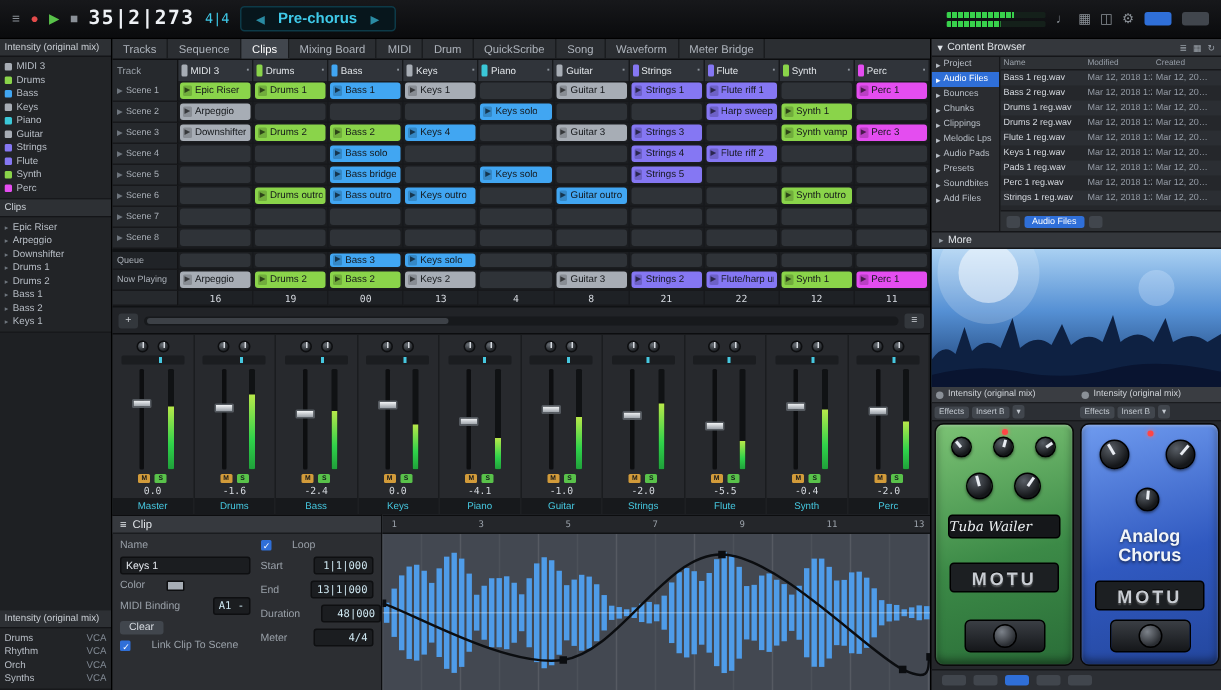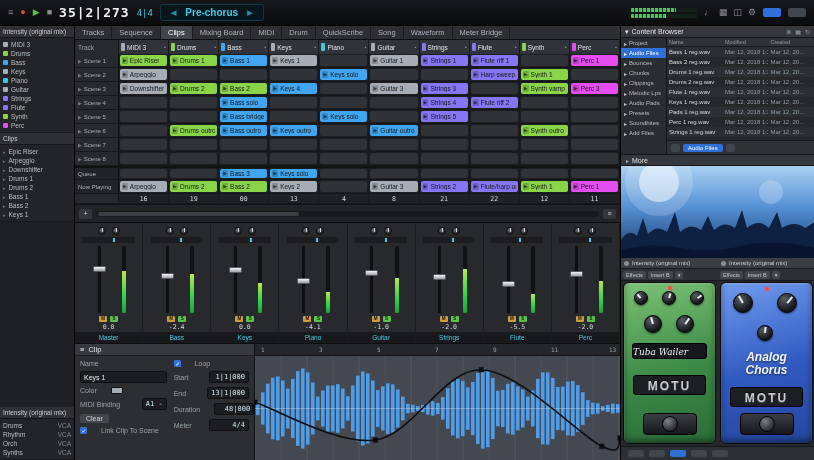--- a/index.html
+++ b/index.html
@@ -37,21 +37,21 @@
 .tab.active{background:#41464d;color:#fff;}
 .tabspacer{flex:1;}
 
 
 .grid{position:absolute;top:14px;left:0;right:0;height:182px;background:#1b1d20;}
 .gridhead{display:flex;height:14px;}
 .corner{width:44px;flex:none;background:#26292d;border-right:1px solid #121315;font-size:6.5px;color:#9aa1a9;display:flex;align-items:center;padding:0 3px;}
 .colhead{flex:1;background:#30343a;border-right:1px solid #17191c;display:flex;align-items:center;gap:2px;padding:0 2px;font-size:6.5px;color:#e2e6ea;overflow:hidden;white-space:nowrap;}
 .colhead .dot{width:4px;height:8px;border-radius:1px;flex:none;}
 .colhead .hs{margin-left:auto;color:#8f969e;font-size:5px;}
-.grow{display:flex;height:14px;}
+.grow{display:flex;height:14px;justify-content:flex-end;}
 .rowlab{width:44px;flex:none;background:#26292d;border-right:1px solid #121315;border-bottom:1px solid #17181b;font-size:6px;color:#aab0b8;display:flex;align-items:center;gap:2px;padding:0 3px;overflow:hidden;white-space:nowrap;}
 .rowlab .tri{color:#6f767e;font-size:5px;}
 .cell{flex:1;border-right:1px solid #17191c;border-bottom:1px solid #17181b;padding:1px;overflow:hidden;}
 .slot{width:100%;height:100%;background:#2f3338;border-radius:2px;}
 .clip{width:100%;height:100%;border-radius:2px;display:flex;align-items:center;gap:2px;padding:0 2px;overflow:hidden;}
 .clip .play{font-size:5px;color:rgba(0,0,0,0.6);background:rgba(0,0,0,0.18);border-radius:1px;padding:0 1px;flex:none;line-height:1.4;}
 .clip .clabel{font-size:6.5px;color:#14171a;white-space:nowrap;overflow:hidden;}
 .gsep{height:2px;background:#101214;}
 .gqueue{height:12px;}
 .gqueue .rowlab,.gnow .rowlab{background:#202327;}
@@ -130,21 +130,21 @@
 .pw-close{width:5px;height:5px;border-radius:50%;background:#8a9097;flex:none;}
 .pw-tools{height:12px;background:#2c2f34;display:flex;align-items:center;gap:2px;padding:0 2px;border-bottom:1px solid #17181b;overflow:hidden;}
 .pw-chip{background:#41464d;color:#c3c9d0;font-size:5.5px;border-radius:2px;padding:1px 3px;white-space:nowrap;}
 .pedal{position:absolute;top:24px;left:2px;right:2px;bottom:2px;border-radius:6px;border:1px solid #0a0a0a;box-shadow:inset 0 1px 2px rgba(255,255,255,0.3),inset 0 -3px 6px rgba(0,0,0,0.45);}
 .pedal.green{background:linear-gradient(165deg,#7cc375,#3c8a47 55%,#2a6d38);}
 .pedal.blue{background:linear-gradient(165deg,#6f9bef,#3059c0 55%,#24479e);}
 .pknob{position:absolute;border-radius:50%;background:radial-gradient(circle at 35% 28%,#585e66,#15171a 68%);border:1px solid #000;box-shadow:0 1px 2px rgba(0,0,0,0.5);}
 .pknob i{position:absolute;left:50%;top:6%;width:2px;height:42%;background:#e8ecf2;transform-origin:50% 110%;margin-left:-1px;display:block;}
 .nameplate{position:absolute;left:8px;right:8px;background:#15171a;border-radius:3px;color:#eef1f4;text-align:left;border:1px solid #000;overflow:hidden;}
 .nameplate.script{font-family:"DejaVu Serif",serif;font-style:italic;font-size:9px;line-height:16px;}
-.bigname{position:absolute;left:4px;right:4px;text-align:center;color:#f2f5f8;font-weight:bold;font-style:italic;font-size:12px;line-height:13px;text-shadow:0 1px 2px rgba(0,0,0,0.55);}
+.bigname{position:absolute;left:4px;right:4px;text-align:center;color:#f2f5f8;font-weight:bold;font-size:12px;line-height:13px;text-shadow:0 1px 2px rgba(0,0,0,0.55);}
 .motu{position:absolute;left:9px;right:9px;background:#1c1f22;border:1px solid #000;border-radius:3px;text-align:center;color:#c8ccd2;font-weight:bold;letter-spacing:2px;font-size:12px;text-shadow:0 -1px 0 #000,0 1px 1px rgba(255,255,255,0.25);}
 .fsw{position:absolute;left:50%;transform:translateX(-50%);width:54px;height:22px;background:linear-gradient(#3a3e44,#15171a);border-radius:4px;border:1px solid #000;}
 .fsw::after{content:"";position:absolute;left:50%;top:50%;transform:translate(-50%,-50%);width:14px;height:14px;border-radius:50%;background:radial-gradient(circle at 35% 30%,#7c828a,#2b2e33 70%);border:1px solid #000;}
 .led{position:absolute;width:4px;height:4px;border-radius:50%;background:#ff4545;box-shadow:0 0 3px #ff6a6a;}
 .plugfoot{position:absolute;left:0;right:0;bottom:0;height:14px;background:#2c2f34;border-top:1px solid #151619;display:flex;align-items:center;gap:5px;padding:0 7px;}
 .pf-chip{width:16px;height:7px;border-radius:2px;background:#41464d;}
 .pf-chip.blue{background:#2f6fd8;}
 </style>
 </head>
 <body>
@@ -874,20 +874,42 @@
           </div>
     <div class="db">0.0</div>
     <div class="sname">Master</div>
   </div>
   <div class="strip">
     <div class="knobrow">
             <span class="mknob"></span>
             <span class="mknob"></span>
           </div>
     <div class="pan">
+            <i style="left:58%"></i>
+          </div>
+    <div class="fzone">
+      <span class="ftrack"></span>
+      <span class="fcap" style="bottom:56%"></span>
+      <span class="mtrack">
+              <i style="height:74%"></i>
+            </span>
+    </div>
+    <div class="msrow">
+            <b class="msq" style="background:#d29b3a">M</b>
+            <b class="msq" style="background:#59c24a">S</b>
+          </div>
+    <div class="db">-1.6</div>
+    <div class="sname">Drums</div>
+  </div>
+  <div class="strip">
+    <div class="knobrow">
+            <span class="mknob"></span>
+            <span class="mknob"></span>
+          </div>
+    <div class="pan">
             <i style="left:57%"></i>
           </div>
     <div class="fzone">
       <span class="ftrack"></span>
       <span class="fcap" style="bottom:51%"></span>
       <span class="mtrack">
               <i style="height:58%"></i>
             </span>
     </div>
     <div class="msrow">
@@ -999,20 +1021,42 @@
       <span class="mtrack">
               <i style="height:28%"></i>
             </span>
     </div>
     <div class="msrow">
             <b class="msq" style="background:#d29b3a">M</b>
             <b class="msq" style="background:#59c24a">S</b>
           </div>
     <div class="db">-5.5</div>
     <div class="sname">Flute</div>
+  </div>
+  <div class="strip">
+    <div class="knobrow">
+            <span class="mknob"></span>
+            <span class="mknob"></span>
+          </div>
+    <div class="pan">
+            <i style="left:58%"></i>
+          </div>
+    <div class="fzone">
+      <span class="ftrack"></span>
+      <span class="fcap" style="bottom:58%"></span>
+      <span class="mtrack">
+              <i style="height:60%"></i>
+            </span>
+    </div>
+    <div class="msrow">
+            <b class="msq" style="background:#d29b3a">M</b>
+            <b class="msq" style="background:#59c24a">S</b>
+          </div>
+    <div class="db">-0.4</div>
+    <div class="sname">Synth</div>
   </div>
   <div class="strip">
     <div class="knobrow">
             <span class="mknob"></span>
             <span class="mknob"></span>
           </div>
     <div class="pan">
             <i style="left:57%"></i>
           </div>
     <div class="fzone">

